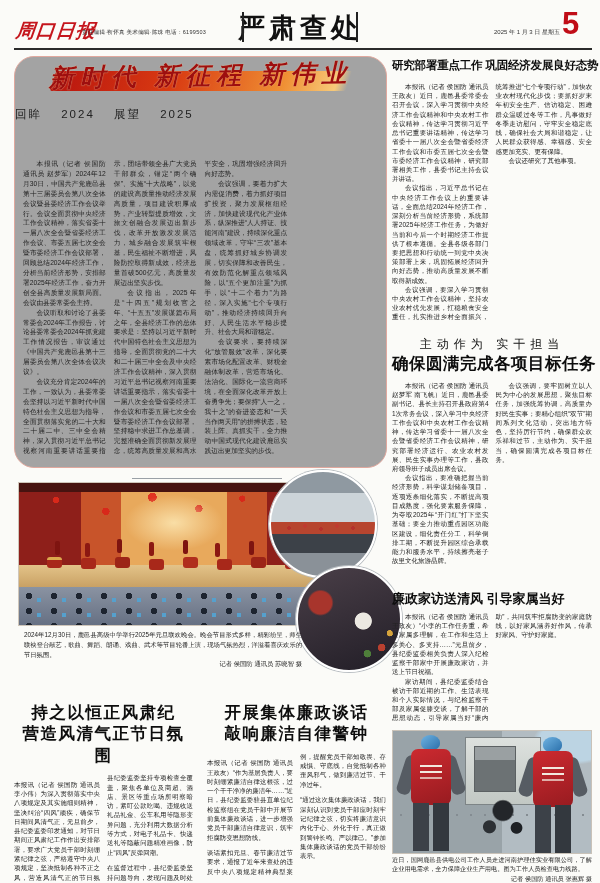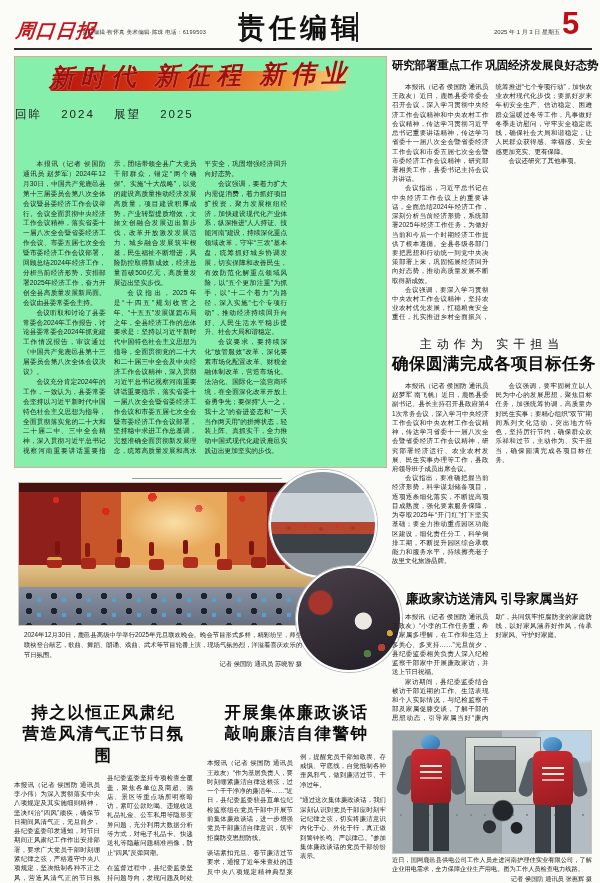--- a/index.html
+++ b/index.html
@@ -21,21 +21,21 @@
     font-family:"Liberation Serif","DejaVu Serif",serif;
     font-weight:bold;font-size:27px;color:#111;letter-spacing:4px;
   }
   .tbar{width:1.5px;height:30px;background:#222;top:12px;}
   .date-line{left:430px;top:28px;width:130px;text-align:right;font-size:6px;color:#333;}
   .page-num{left:562px;top:6px;font-size:31px;font-weight:bold;color:#c00d17;}
   .head-rule{left:14px;top:48px;width:578px;height:2px;background:#2b2b2b;}
   
   .main-box{
     left:14px;top:56px;width:371px;height:410px;
-    border:1px solid #e0a89e;border-radius:0;background:#86efac;
+    border:1px solid #e0a89e;border-radius:20px;background:#a3a3a3;
   }
   .banner-ribbon{
     left:38px;top:14px;width:296px;height:20px;
     background:linear-gradient(90deg,#b8150f 0%,#d93a12 40%,#ef8f33 78%,#f7c979 96%,rgba(247,201,121,0));
     transform:skewX(-18deg);border-radius:2px;
   }
   .banner-slogan{
     left:0;top:2px;width:371px;text-align:center;
     font-family:"Liberation Serif","DejaVu Serif",serif;font-weight:bold;font-style:italic;
     font-size:25px;color:#9e0f0f;letter-spacing:6px;text-shadow:0 0 1px #f6d9a5;
@@ -117,21 +117,21 @@
   .bottom-title{
     text-align:center;font-weight:bold;font-size:16.5px;line-height:1.3;color:#0d0d0d;letter-spacing:1.5px;
     font-family:"Liberation Serif","DejaVu Serif",serif;
   }
   .bottom-body{
     margin-top:7px;height:128px;overflow:hidden;column-count:2;column-gap:7px;column-fill:auto;
     font-size:6.4px;line-height:1.45;text-align:justify;color:#222;
   }
   
   .right-col{left:392px;top:56px;width:200px;height:827px;}
-  .r-title{width:200px;text-align:center;font-weight:bold;color:#0d0d0d;white-space:nowrap;}
+  .r-title{width:200px;text-align:left;font-weight:bold;color:#0d0d0d;white-space:nowrap;}
   .r1-title{left:0;top:2px;font-size:11.5px;letter-spacing:-0.2px;}
   .r1-body{left:0;top:26px;height:246px;}
   .r-kicker{left:0;top:280px;width:200px;text-align:center;font-size:12px;letter-spacing:5px;color:#111;}
   .r2-title{left:0;top:297px;font-size:16.5px;letter-spacing:.5px;}
   .r2-body{left:0;top:325px;height:198px;}
   .r3-title{left:0;top:534px;font-size:13px;}
   .r3-body{left:0;top:556px;height:112px;}
   .bodytext{
     width:200px;overflow:hidden;column-count:2;column-gap:7px;column-fill:auto;
     font-size:6.5px;line-height:1.42;text-align:justify;color:#222;
@@ -170,21 +170,21 @@
   .w2{left:132px;top:6px;}
   .photo-caption-r{
     left:0;top:799px;width:200px;font-size:6.2px;line-height:1.5;color:#222;text-align:justify;word-break:break-all;
   }
 </style>
 </head>
 <body>
 
 <div class="abs masthead-logo">周口日报</div>
 <div class="abs masthead-info">责任编辑·靳怀真  美术编辑·陈珠  电话：6199503</div>
-<div class="abs section-title">责任编辑</div>
+<div class="abs section-title">严肃查处</div>
 <div class="abs tbar" style="left:242px;"></div>
 <div class="abs tbar" style="left:356px;"></div>
 <div class="abs date-line">2025 年 1 月 3 日  星期五</div>
 <div class="abs page-num">5</div>
 <div class="abs head-rule"></div>
 
 <div class="abs main-box">
   <div class="abs banner-ribbon"></div>
   <div class="abs banner-slogan">新时代 新征程 新伟业</div>
   <div class="abs main-kicker">回眸 2024    展望 2025</div>

